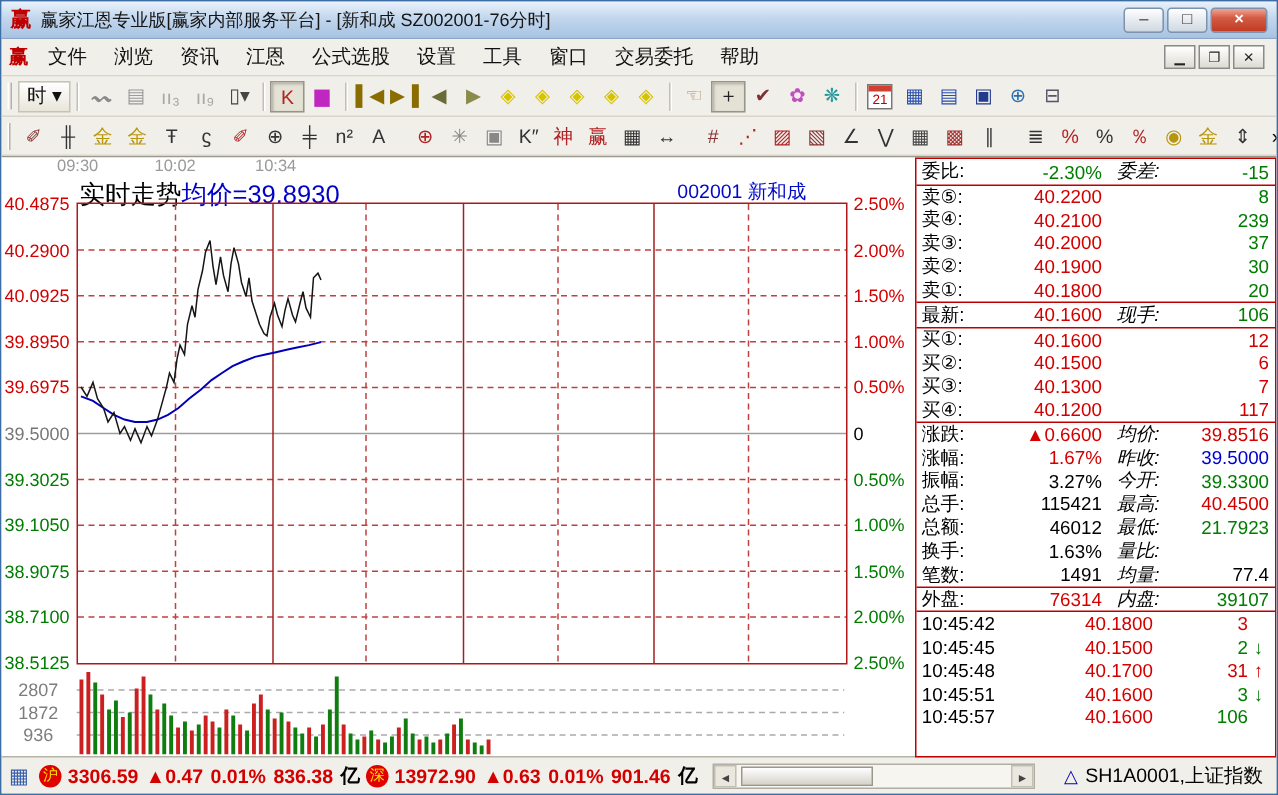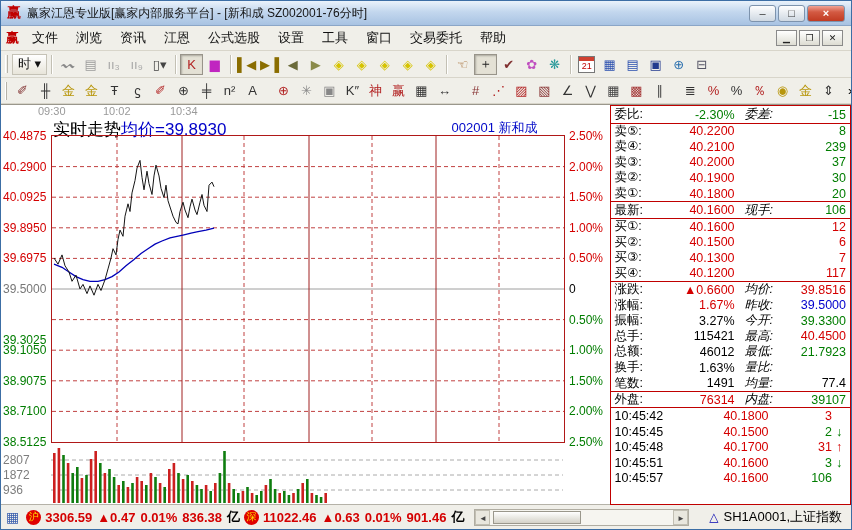--- a/index.html
+++ b/index.html
@@ -37,21 +37,21 @@
   .main{display:flex;height:400px;background:#fff;border-top:1px solid #9a978c;}
   .chart-area{position:relative;width:610px;height:398px;background:#fff;}
   .tlbl{position:absolute;top:0;font-size:11px;color:#9a9a9a;}
   .chead{position:absolute;top:13px;left:52px;font-size:17px;color:#000;white-space:nowrap;}
   .chead .avg{color:#0000c8;}
   .cstock{position:absolute;top:14px;right:72px;font-size:13px;color:#0008c8;}
   .box{position:absolute;left:50px;top:30px;width:514px;height:308px;border:1px solid #b01818;}
   .vol{position:absolute;left:50px;top:340px;width:514px;height:58px;}
   .axl{position:absolute;left:2px;width:45px;text-align:left;font-size:12px;}
   .axr{position:absolute;left:568px;font-size:12px;}
-  .vlbl{position:absolute;left:2px;width:45px;text-align:left;font-size:12px;color:#7d7d7d;}
+  .vlbl{position:absolute;left:2px;width:45px;text-align:center;font-size:12px;color:#7d7d7d;}
   
   .rpanel{width:242px;height:400px;border:1px solid #c00000;background:#fff;font-size:12.5px;
     display:flex;flex-direction:column;padding-top:1px;}
   .prow{display:flex;align-items:center;height:15.55px;padding:0 4px;white-space:nowrap;}
   .psep{border-top:1px solid #c00000;height:0;}
   .c1{width:58px;}  .c2{width:62px;text-align:right;}  .c3{width:64px;padding-left:10px;font-style:italic;}  .c4{flex:1;text-align:right;}
   .b1{width:58px;}  .b2{width:62px;text-align:right;}  .b3{flex:1;text-align:right;}
   .t1{width:72px;}  .t2{width:82px;text-align:right;}  .t3{flex:1;text-align:right;}  .t4{width:14px;text-align:center;font-weight:bold;}
   .k{color:#000;} .r{color:#d40000;} .g{color:#007d00;} .b{color:#0000cc;} .gy{color:#777;}
   
@@ -406,21 +406,21 @@
           </svg></div>
     <div class="tlbl" style="left: 37px;">09:30</div>
         <div class="tlbl" style="left: 102px;">10:02</div>
         <div class="tlbl" style="left: 169px;">10:34</div>
         <div class="axl r" style="top: 24px;">40.4875</div>
         <div class="axl r" style="top: 54.6px;">40.2900</div>
         <div class="axl r" style="top: 85.2px;">40.0925</div>
         <div class="axl r" style="top: 115.8px;">39.8950</div>
         <div class="axl r" style="top: 146.4px;">39.6975</div>
         <div class="axl gy" style="top: 177px;">39.5000</div>
-        <div class="axl g" style="top: 207.6px; margin-top: 20px;">39.3025</div>
+        <div class="axl g" style="top: 207.6px;">39.3025</div>
         <div class="axl g" style="top: 238.2px;">39.1050</div>
         <div class="axl g" style="top: 268.8px;">38.9075</div>
         <div class="axl g" style="top: 299.4px;">38.7100</div>
         <div class="axl g" style="top: 330px;">38.5125</div>
         <div class="axr r" style="top: 24px;">2.50%</div>
         <div class="axr r" style="top: 54.6px;">2.00%</div>
         <div class="axr r" style="top: 85.2px;">1.50%</div>
         <div class="axr r" style="top: 115.8px;">1.00%</div>
         <div class="axr r" style="top: 146.4px;">0.50%</div>
         <div class="axr k" style="top: 177px;">0</div>
@@ -583,21 +583,21 @@
     <span class="badge">沪</span>
     <span class="sgroup">
       <span>3306.59</span>
       <span>▲0.47</span>
       <span>0.01%</span>
       <span>836.38</span>
         <span class="unit">亿</span>
     </span>
     <span class="badge">深</span>
     <span class="sgroup">
-      <span>11022.46</span>
+      <span>13972.90</span>
       <span>▲0.63</span>
       <span>0.01%</span>
       <span>901.46</span>
         <span class="unit">亿</span>
     </span>
     <div class="hscroll">
       <span class="harrow">◄</span>
       <div class="htrack">
         <div class="hthumb"></div>
       </div>

